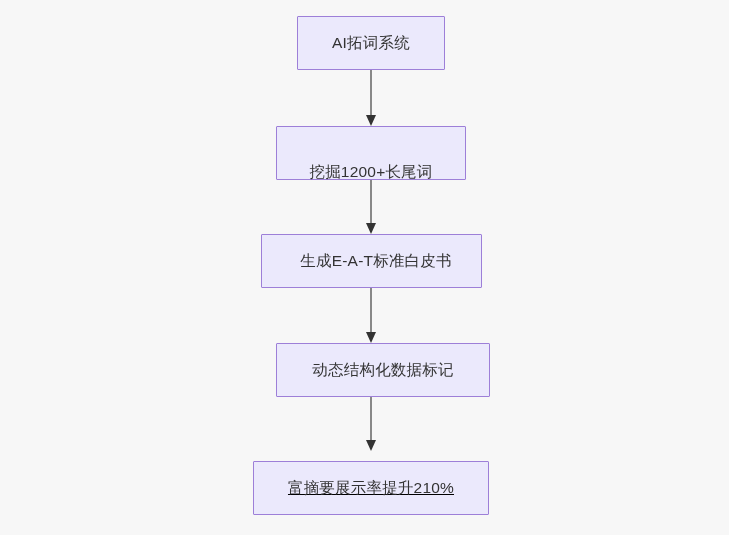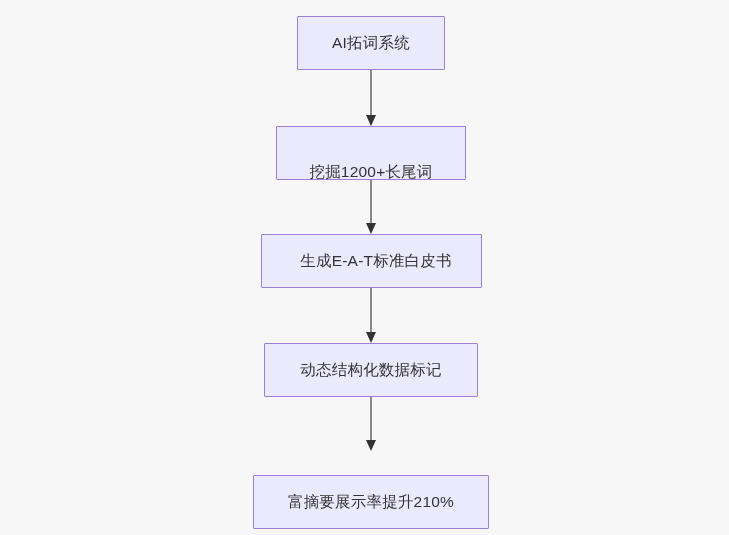--- a/index.html
+++ b/index.html
@@ -89,21 +89,21 @@
   </div>
 
   <div class="node" style="left:276px; top:126px; width:190px;align-items:flex-end;">
     <span class="node-label">挖掘1200+长尾词</span>
   </div>
 
   <div class="node" style="left:261px; top:234px; width:221px;padding-left:9px;">
     <span class="node-label">生成E-A-T标准白皮书</span>
   </div>
 
-  <div class="node" style="left:264px; top:343px; width:214px;">
+  <div class="node" style="left:276px; top:343px; width:214px;">
     <span class="node-label">动态结构化数据标记</span>
   </div>
 
-  <div class="node" style="left:253px; top:475px; width:236px;">
+  <div class="node" style="left:253px; top:461px; width:236px;text-decoration:underline;">
     <span class="node-label">富摘要展示率提升210%</span>
   </div>
 
 </div>
 
 </body></html>

